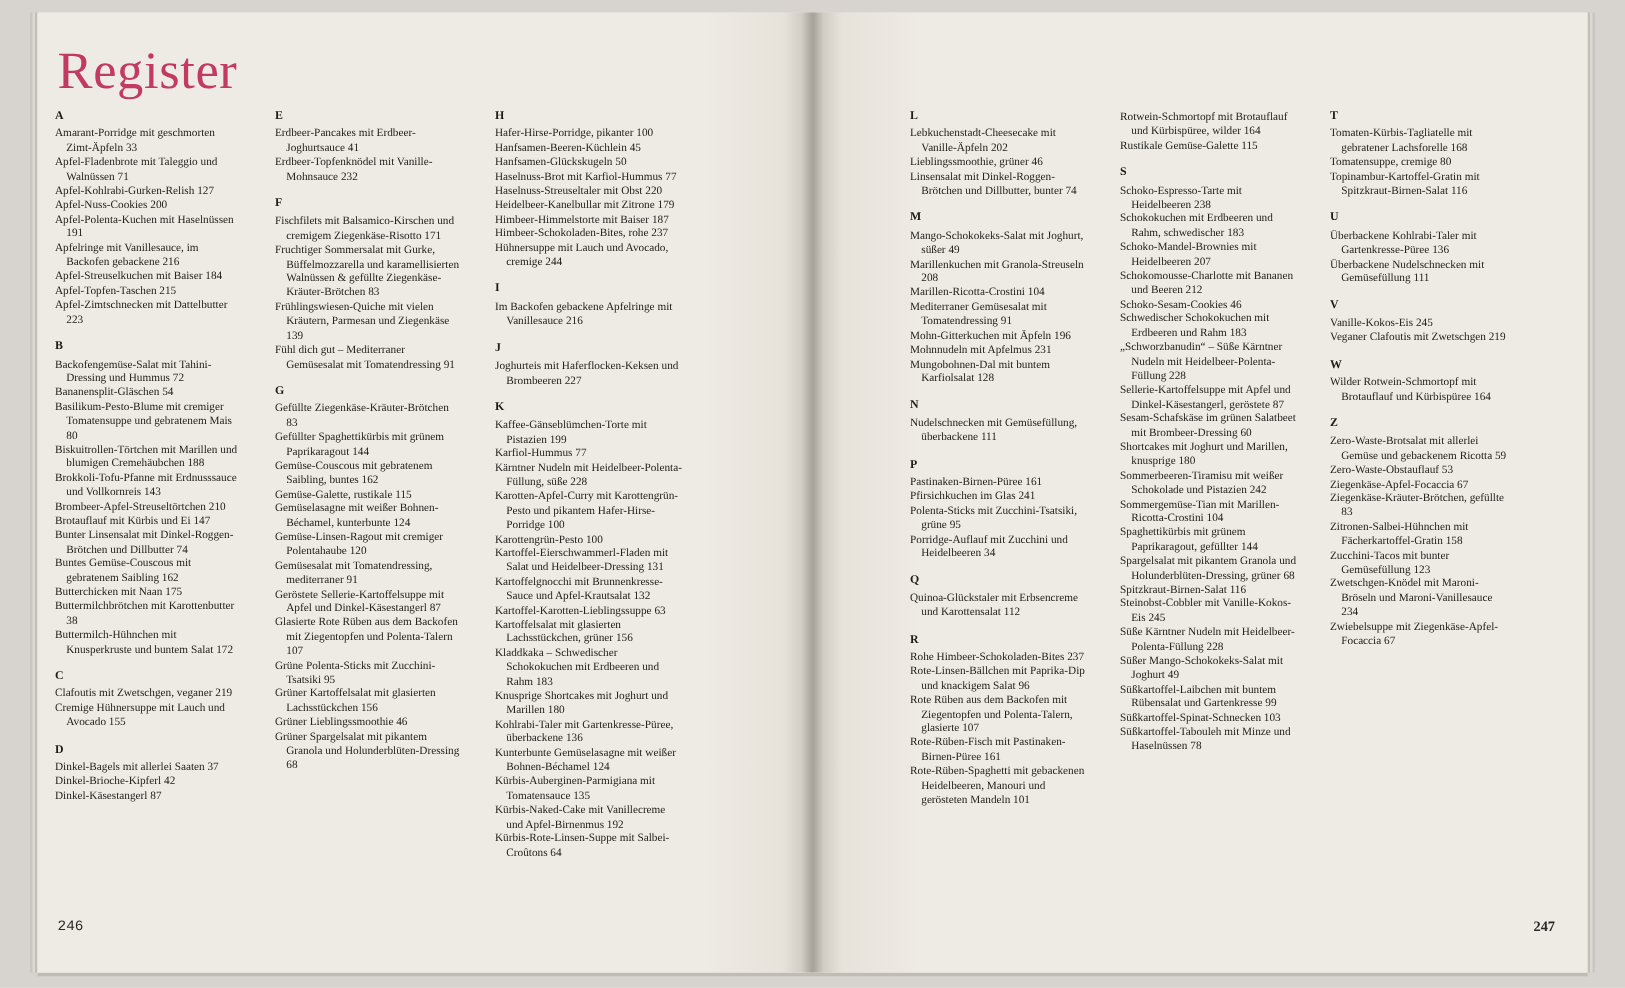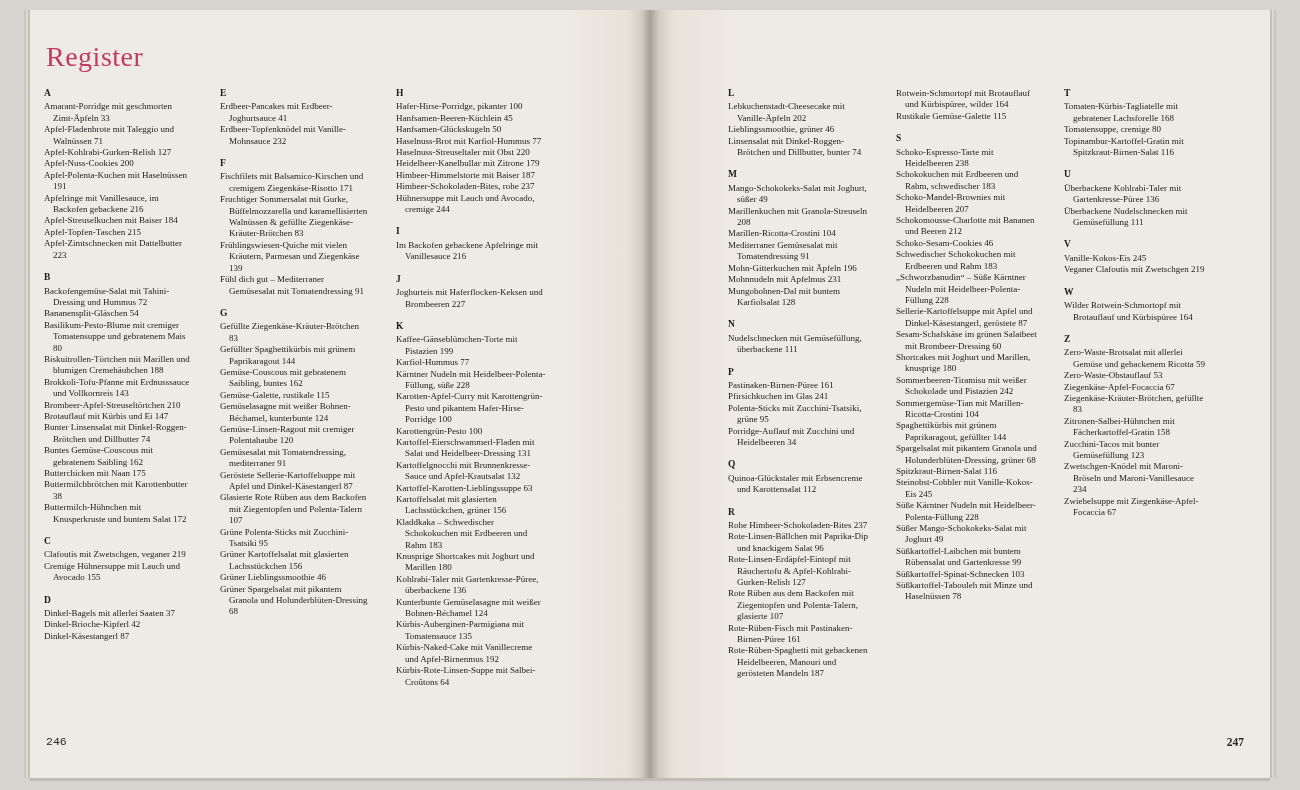--- a/index.html
+++ b/index.html
@@ -62,21 +62,21 @@
       rgba(50,42,36,0.30) 50%,
       rgba(70,60,50,0.08) 70%,
       rgba(70,60,50,0) 100%);
     z-index: 5;
   }
   .title {
     position: absolute;
     top: 24px;
     left: 16px;
     margin: 0;
-    font-size: 28px;
+    font-size: 42px;
     line-height: 46px;
     font-weight: normal;
     color: #c23a60;
     letter-spacing: 0.5px;
   }
   .columns {
     display: flex;
     padding-top: 78px;
   }
   .page-left .columns { gap: 26px; }
@@ -232,24 +232,23 @@
             <div class="letter">P</div>
             <div class="entry">Pastinaken-Birnen-Püree 161</div>
             <div class="entry">Pfirsichkuchen im Glas 241</div>
             <div class="entry">Polenta-Sticks mit Zucchini-Tsatsiki, grüne 95</div>
             <div class="entry">Porridge-Auflauf mit Zucchini und Heidelbeeren 34</div>
             <div class="letter">Q</div>
             <div class="entry">Quinoa-Glückstaler mit Erbsencreme und Karottensalat 112</div>
             <div class="letter">R</div>
             <div class="entry">Rohe Himbeer-Schokoladen-Bites 237</div>
             <div class="entry">Rote-Linsen-Bällchen mit Paprika-Dip und knackigem Salat 96</div>
-            <div class="entry">Rote-Linsen-Erdäpfel-Eintopf mit Räuchertofu &amp; Apfel-Kohlrabi-Gurken-Relish 127</div>
             <div class="entry">Rote Rüben aus dem Backofen mit Ziegentopfen und Polenta-Talern, glasierte 107</div>
             <div class="entry">Rote-Rüben-Fisch mit Pastinaken-Birnen-Püree 161</div>
-            <div class="entry">Rote-Rüben-Spaghetti mit gebackenen Heidelbeeren, Manouri und gerösteten Mandeln 187</div>
+            <div class="entry">Rote-Rüben-Spaghetti mit gebackenen Heidelbeeren, Manouri und gerösteten Mandeln 101</div>
           </div>
           <div class="col">
             <div class="entry">Rotwein-Schmortopf mit Brotauflauf und Kürbispüree, wilder 164</div>
             <div class="entry">Rustikale Gemüse-Galette 115</div>
             <div class="letter">S</div>
             <div class="entry">Schoko-Espresso-Tarte mit Heidelbeeren 238</div>
             <div class="entry">Schokokuchen mit Erdbeeren und Rahm, schwedischer 183</div>
             <div class="entry">Schoko-Mandel-Brownies mit Heidelbeeren 207</div>
             <div class="entry">Schokomousse-Charlotte mit Bananen und Beeren 212</div>
             <div class="entry">Schoko-Sesam-Cookies 46</div>

